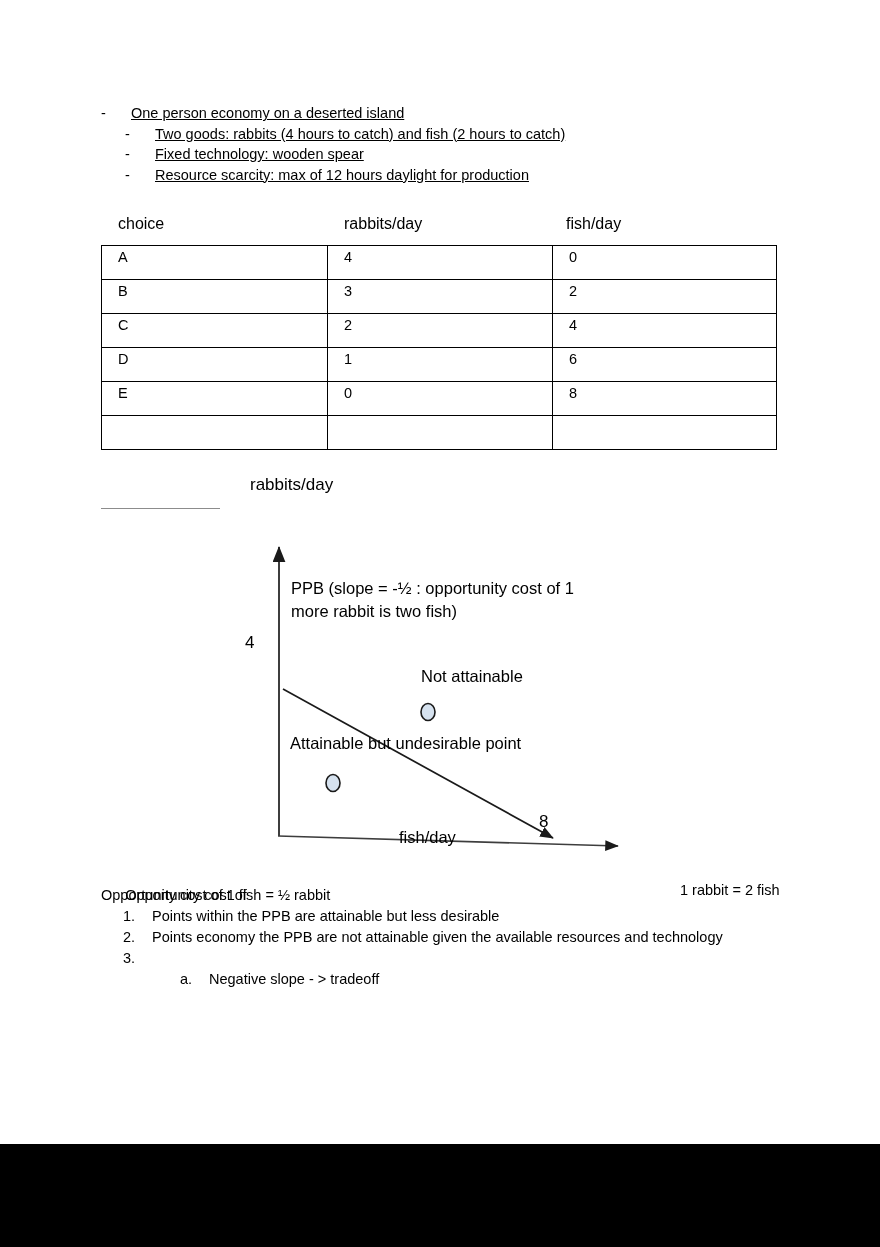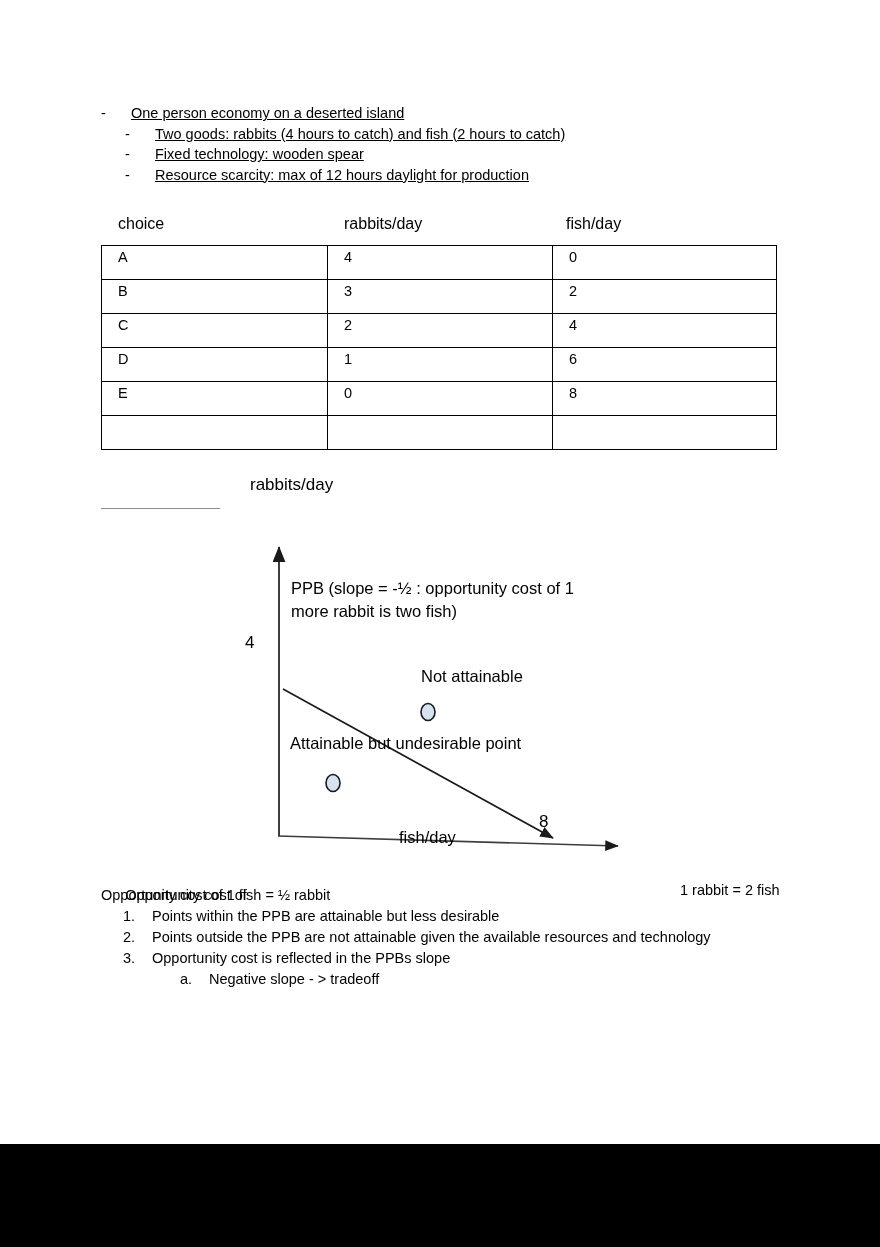--- a/index.html
+++ b/index.html
@@ -292,26 +292,25 @@
 
     <div class="num-list">
 
       <div class="num-row nl-1">
         <span class="num-mark">1.</span>
         <span class="num-text">Points within the PPB are attainable but less desirable</span>
       </div>
 
       <div class="num-row nl-1">
         <span class="num-mark">2.</span>
-        <span class="num-text">Points outside the PPB are not attainable given the available resources and technology</span>
+        <span class="num-text">Points economy the PPB are not attainable given the available resources and technology</span>
       </div>
 
       <div class="num-row nl-1">
         <span class="num-mark">3.</span>
-        <span class="num-text">Opportunity cost is reflected in the PPBs slope</span>
       </div>
 
       <div class="num-row nl-2">
         <span class="num-mark">a.</span>
         <span class="num-text">Negative slope - &gt; tradeoff</span>
       </div>
 
     </div>
 
   </div>

